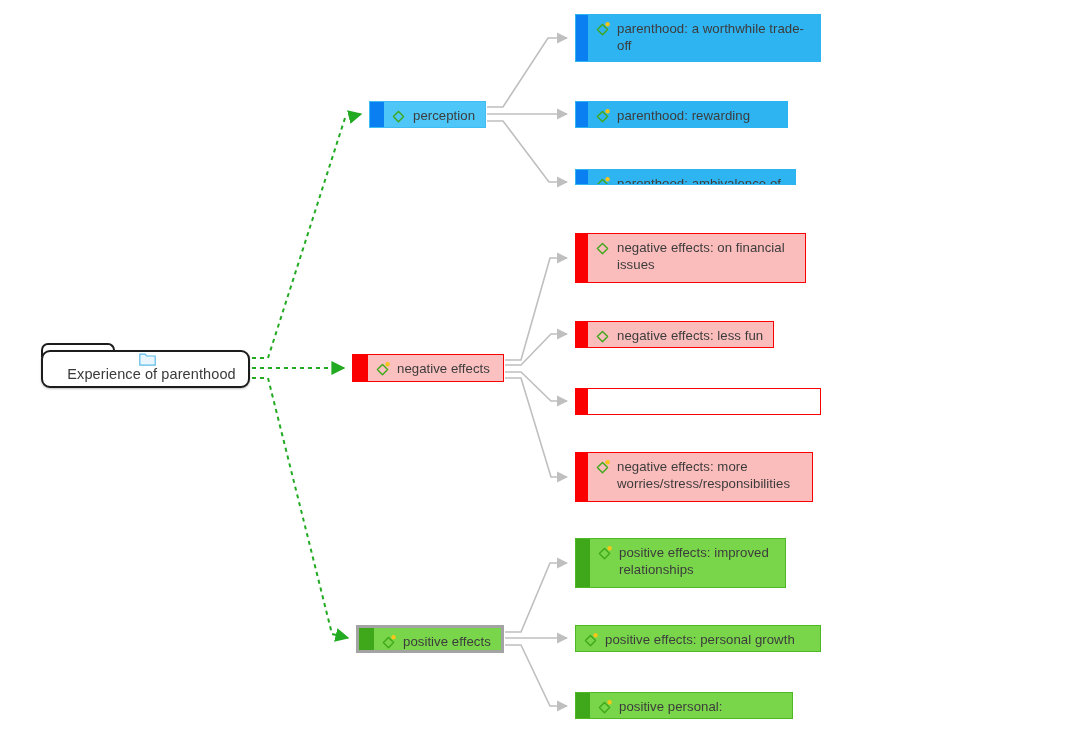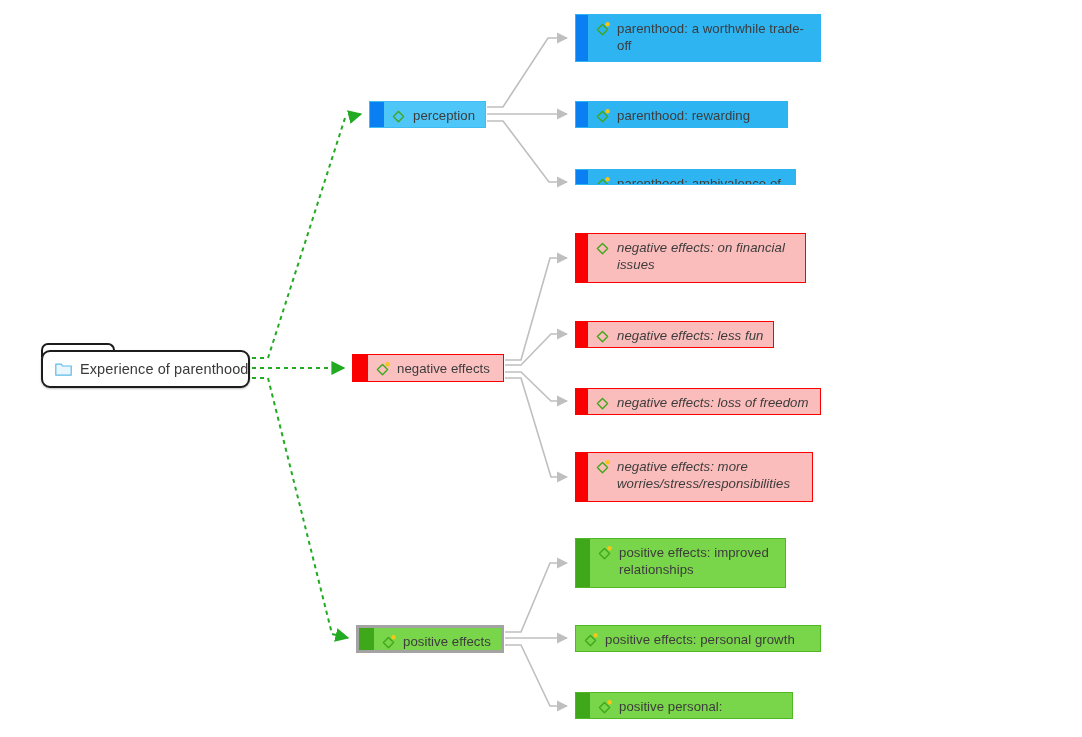--- a/index.html
+++ b/index.html
@@ -35,20 +35,21 @@
   .root-node {
     position: absolute;
     box-sizing: border-box;
     background: #ffffff;
     border: 2px solid #1c1c1c;
     border-radius: 9px 9px 9px 9px;
     display: flex;
     align-items: center;
     padding-left: 12px;
     box-shadow: 0 1px 2px rgba(0,0,0,0.25);
+    flex-direction: column;
   }
   .root-tab {
     position: absolute;
     background: #ffffff;
     border: 2px solid #1c1c1c;
     border-bottom: none;
     border-radius: 7px 7px 0 0;
   }
   .root-tab-mask {
     position: absolute;
@@ -110,21 +111,21 @@
 
   .theme-blue-leaf .bar  { background: #0a7ff2; }
   .theme-blue-leaf .body { background: #2fb4f2; }
   .theme-blue-leaf       { border: 1px solid #2fb4f2; }
 
   .theme-red-branch .bar  { background: #fb0000; }
   .theme-red-branch .body { background: #fbc0c0; }
   .theme-red-branch       { border: 1px solid #fb0000; }
 
   .theme-red-leaf .bar  { background: #fb0000; }
-  .theme-red-leaf .body { background: #fbbcbc; font-style: italic; }
+  .theme-red-leaf .body { background: #fbbcbc; }
   .theme-red-leaf       { border: 1px solid #fb0000; }
 
   .theme-green-branch .bar  { background: #3fa81a; }
   .theme-green-branch .body { background: #79d64a; }
   .theme-green-branch       { border: 3px solid #a3a3a3; }
 
   .theme-green-leaf .bar  { background: #3fa81a; }
   .theme-green-leaf .body { background: #79d64a; }
   .theme-green-leaf       { border: 1px solid #4fb825; }
 </style>
@@ -235,26 +236,20 @@
         <div class="bar" style="width: 12px;"></div>
         <div class="body">
           <svg viewBox="0 0 17 17" class="diamond">
             <path d="M8.5 3.4 L13.6 8.6 L8.5 13.8 L3.4 8.6 Z" fill="none" stroke="#3fa81a" stroke-width="1.4" stroke-linejoin="round"></path>
           </svg>
           <span class="label">negative effects: less fun</span>
         </div>
       </div>
       <div class="node theme-red-leaf" style="left: 575px; top: 388px; width: 246px; height: 27px;">
         <div class="bar" style="width: 12px;"></div>
-        <div class="body">
-          <svg viewBox="0 0 17 17" class="diamond">
-            <path d="M8.5 3.4 L13.6 8.6 L8.5 13.8 L3.4 8.6 Z" fill="none" stroke="#3fa81a" stroke-width="1.4" stroke-linejoin="round"></path>
-          </svg>
-          <span class="label">negative effects: loss of freedom</span>
-        </div>
       </div>
       <div class="node theme-red-leaf" style="left: 575px; top: 452px; width: 238px; height: 50px;">
         <div class="bar" style="width: 12px;"></div>
         <div class="body">
           <svg viewBox="0 0 17 17" class="diamond">
             <path d="M8.5 3.4 L13.6 8.6 L8.5 13.8 L3.4 8.6 Z" fill="none" stroke="#3fa81a" stroke-width="1.4" stroke-linejoin="round"></path>
             <circle cx="13.6" cy="3.3" r="2.2" fill="#f5c518"></circle>
           </svg>
           <span class="label">negative effects: more worries/stress/responsibilities</span>
         </div>

